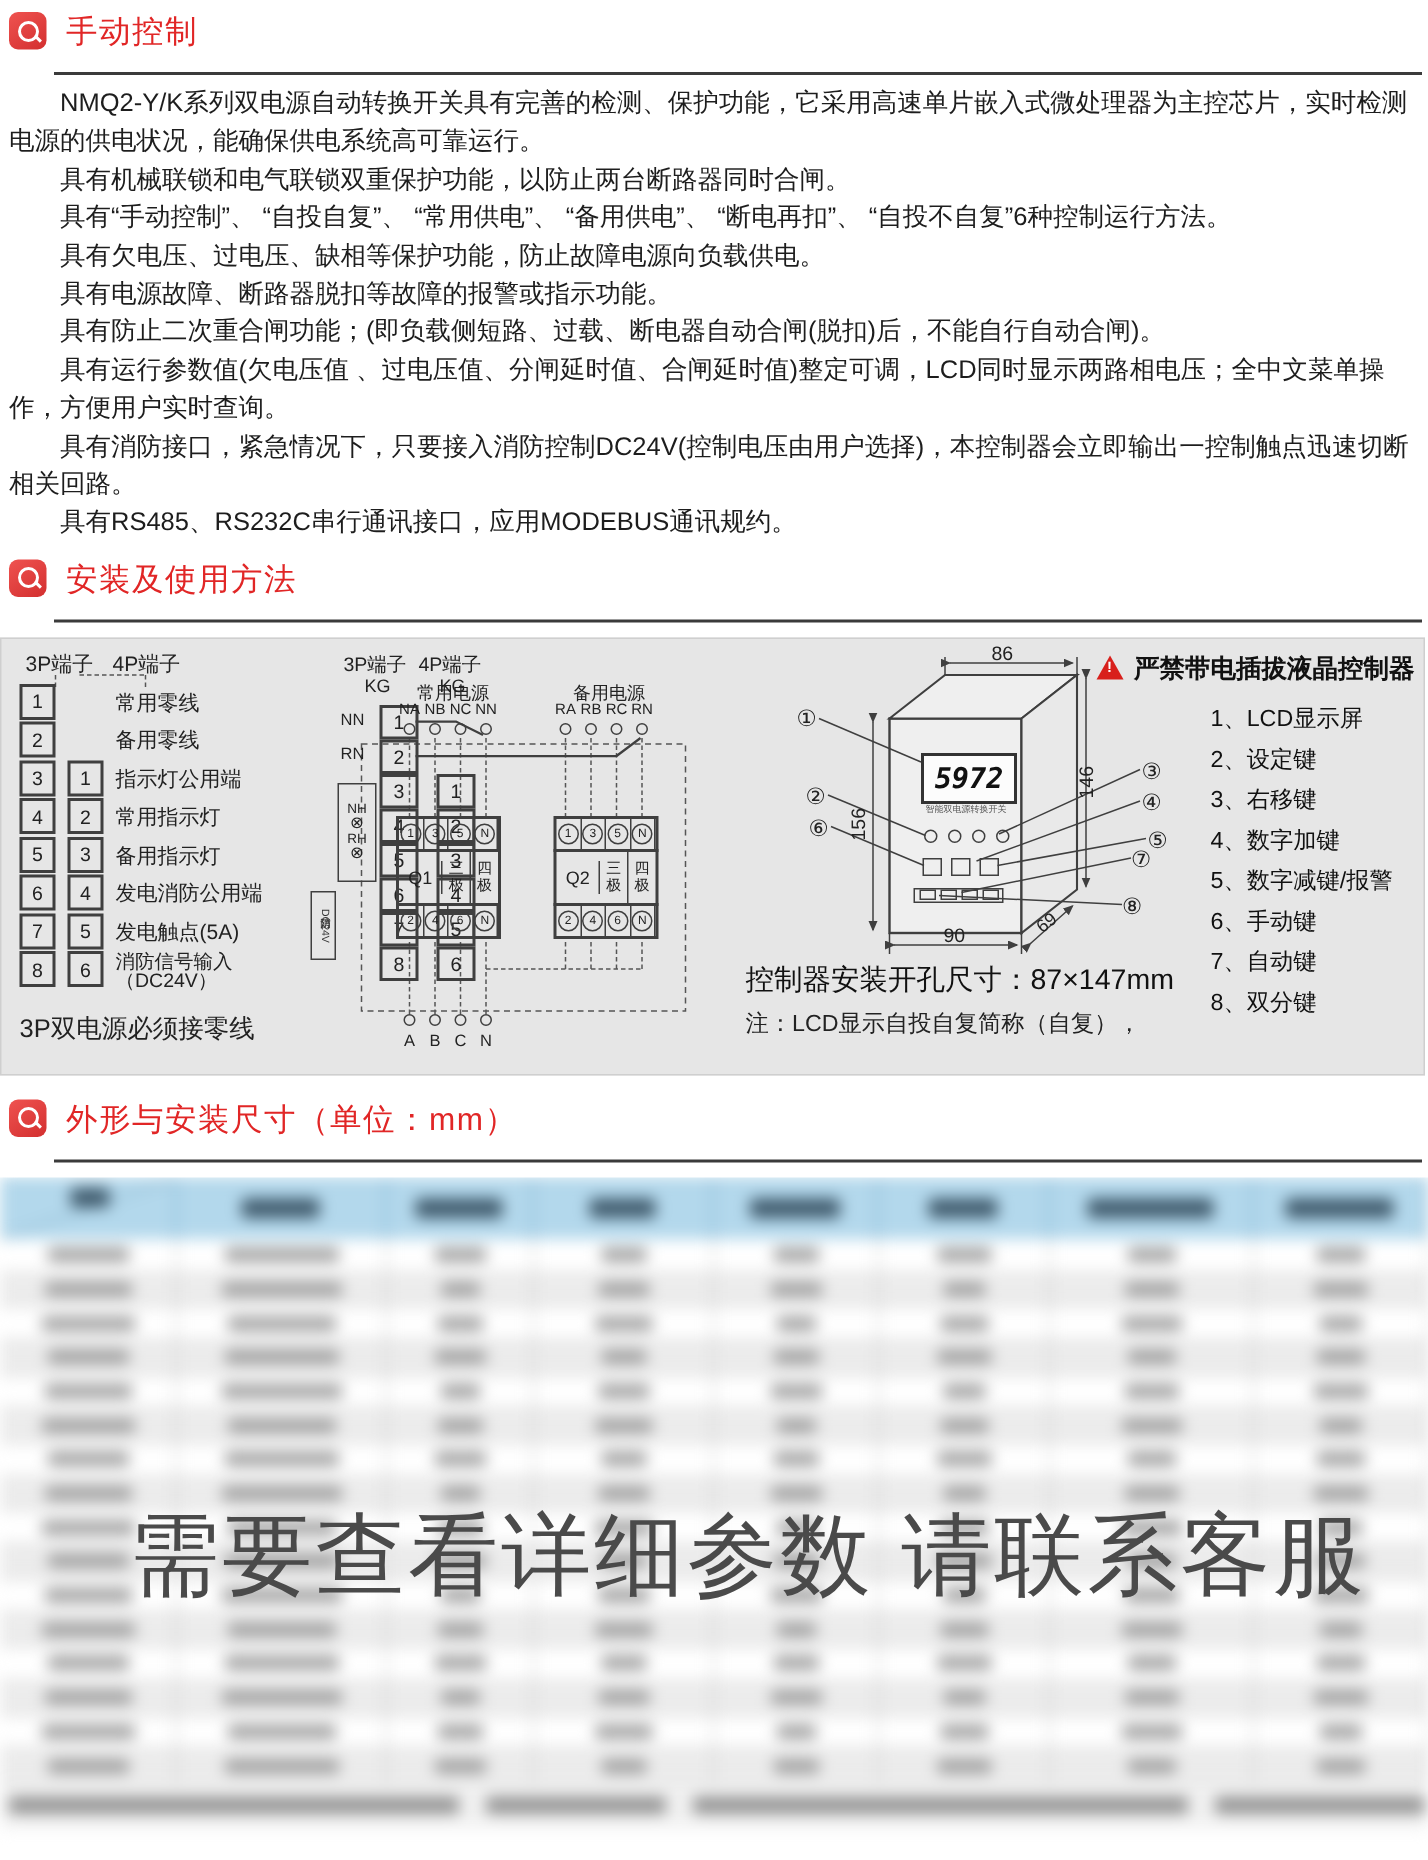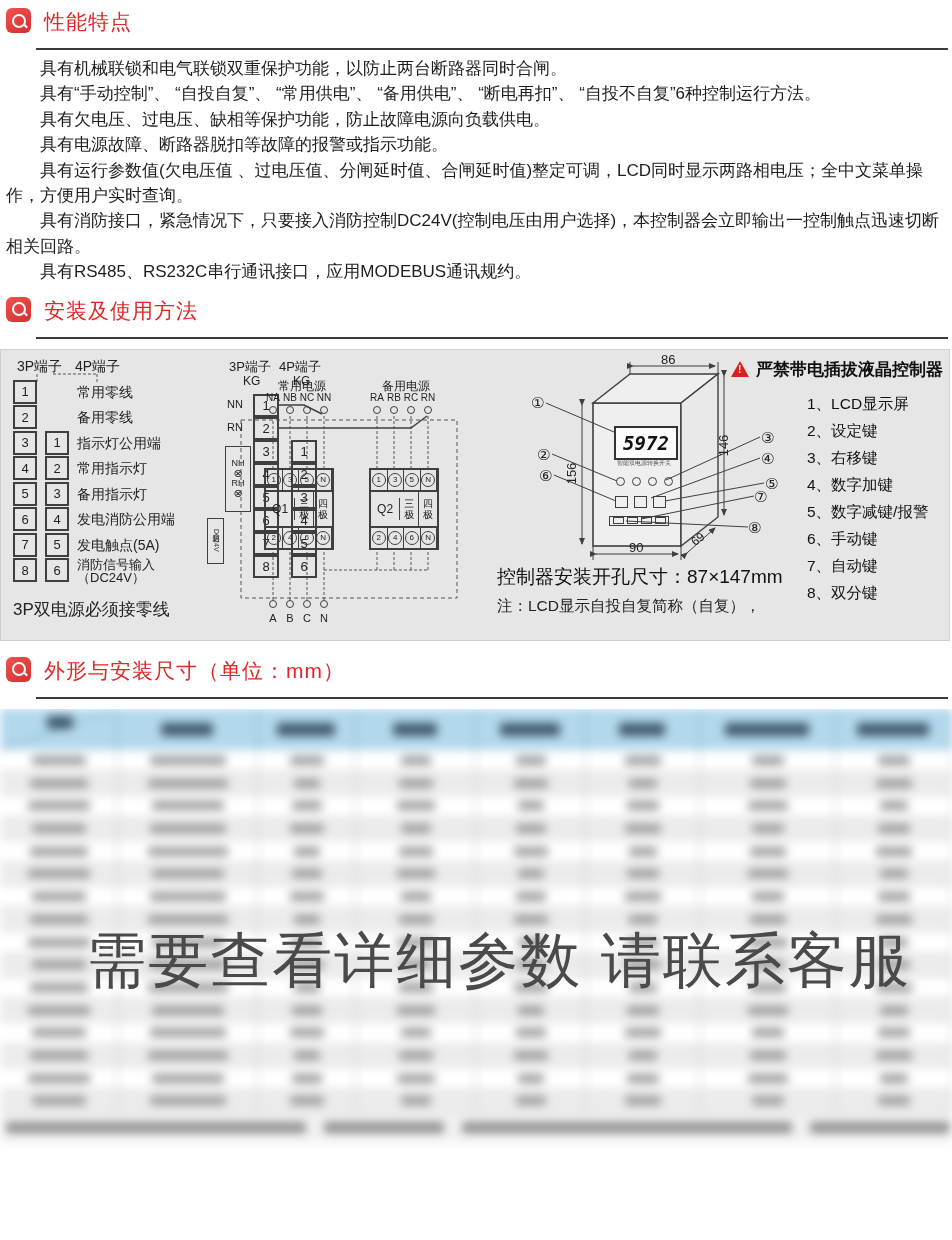--- a/index.html
+++ b/index.html
@@ -57,28 +57,30 @@
 </style>
 </head>
 <body>
 
 <div class="page">
 
   <div class="sec-head">
     <div class="sec-icon">
         <div class="mag"></div>
       </div>
-    <div class="sec-title">性能特点</div>
+    <div class="sec-title">手动控制</div>
   </div>
   <div class="sec-rule"></div>
   <div class="paras">
+      <p class="para">NMQ2-Y/K系列双电源自动转换开关具有完善的检测、保护功能，它采用高速单片嵌入式微处理器为主控芯片，实时检测电源的供电状况，能确保供电系统高可靠运行。</p>
       <p class="para">具有机械联锁和电气联锁双重保护功能，以防止两台断路器同时合闸。</p>
       <p class="para">具有“手动控制”、 “自投自复”、 “常用供电”、 “备用供电”、 “断电再扣”、 “自投不自复”6种控制运行方法。</p>
       <p class="para">具有欠电压、过电压、缺相等保护功能，防止故障电源向负载供电。</p>
       <p class="para">具有电源故障、断路器脱扣等故障的报警或指示功能。</p>
+      <p class="para">具有防止二次重合闸功能；(即负载侧短路、过载、断电器自动合闸(脱扣)后，不能自行自动合闸)。</p>
       <p class="para">具有运行参数值(欠电压值 、过电压值、分闸延时值、合闸延时值)整定可调，LCD同时显示两路相电压；全中文菜单操作，方便用户实时查询。</p>
       <p class="para">具有消防接口，紧急情况下，只要接入消防控制DC24V(控制电压由用户选择)，本控制器会立即输出一控制触点迅速切断相关回路。</p>
       <p class="para">具有RS485、RS232C串行通讯接口，应用MODEBUS通讯规约。</p>
     </div>
 
   <div class="sec-head">
     <div class="sec-icon">
         <div class="mag"></div>
       </div>
     <div class="sec-title">安装及使用方法</div>

